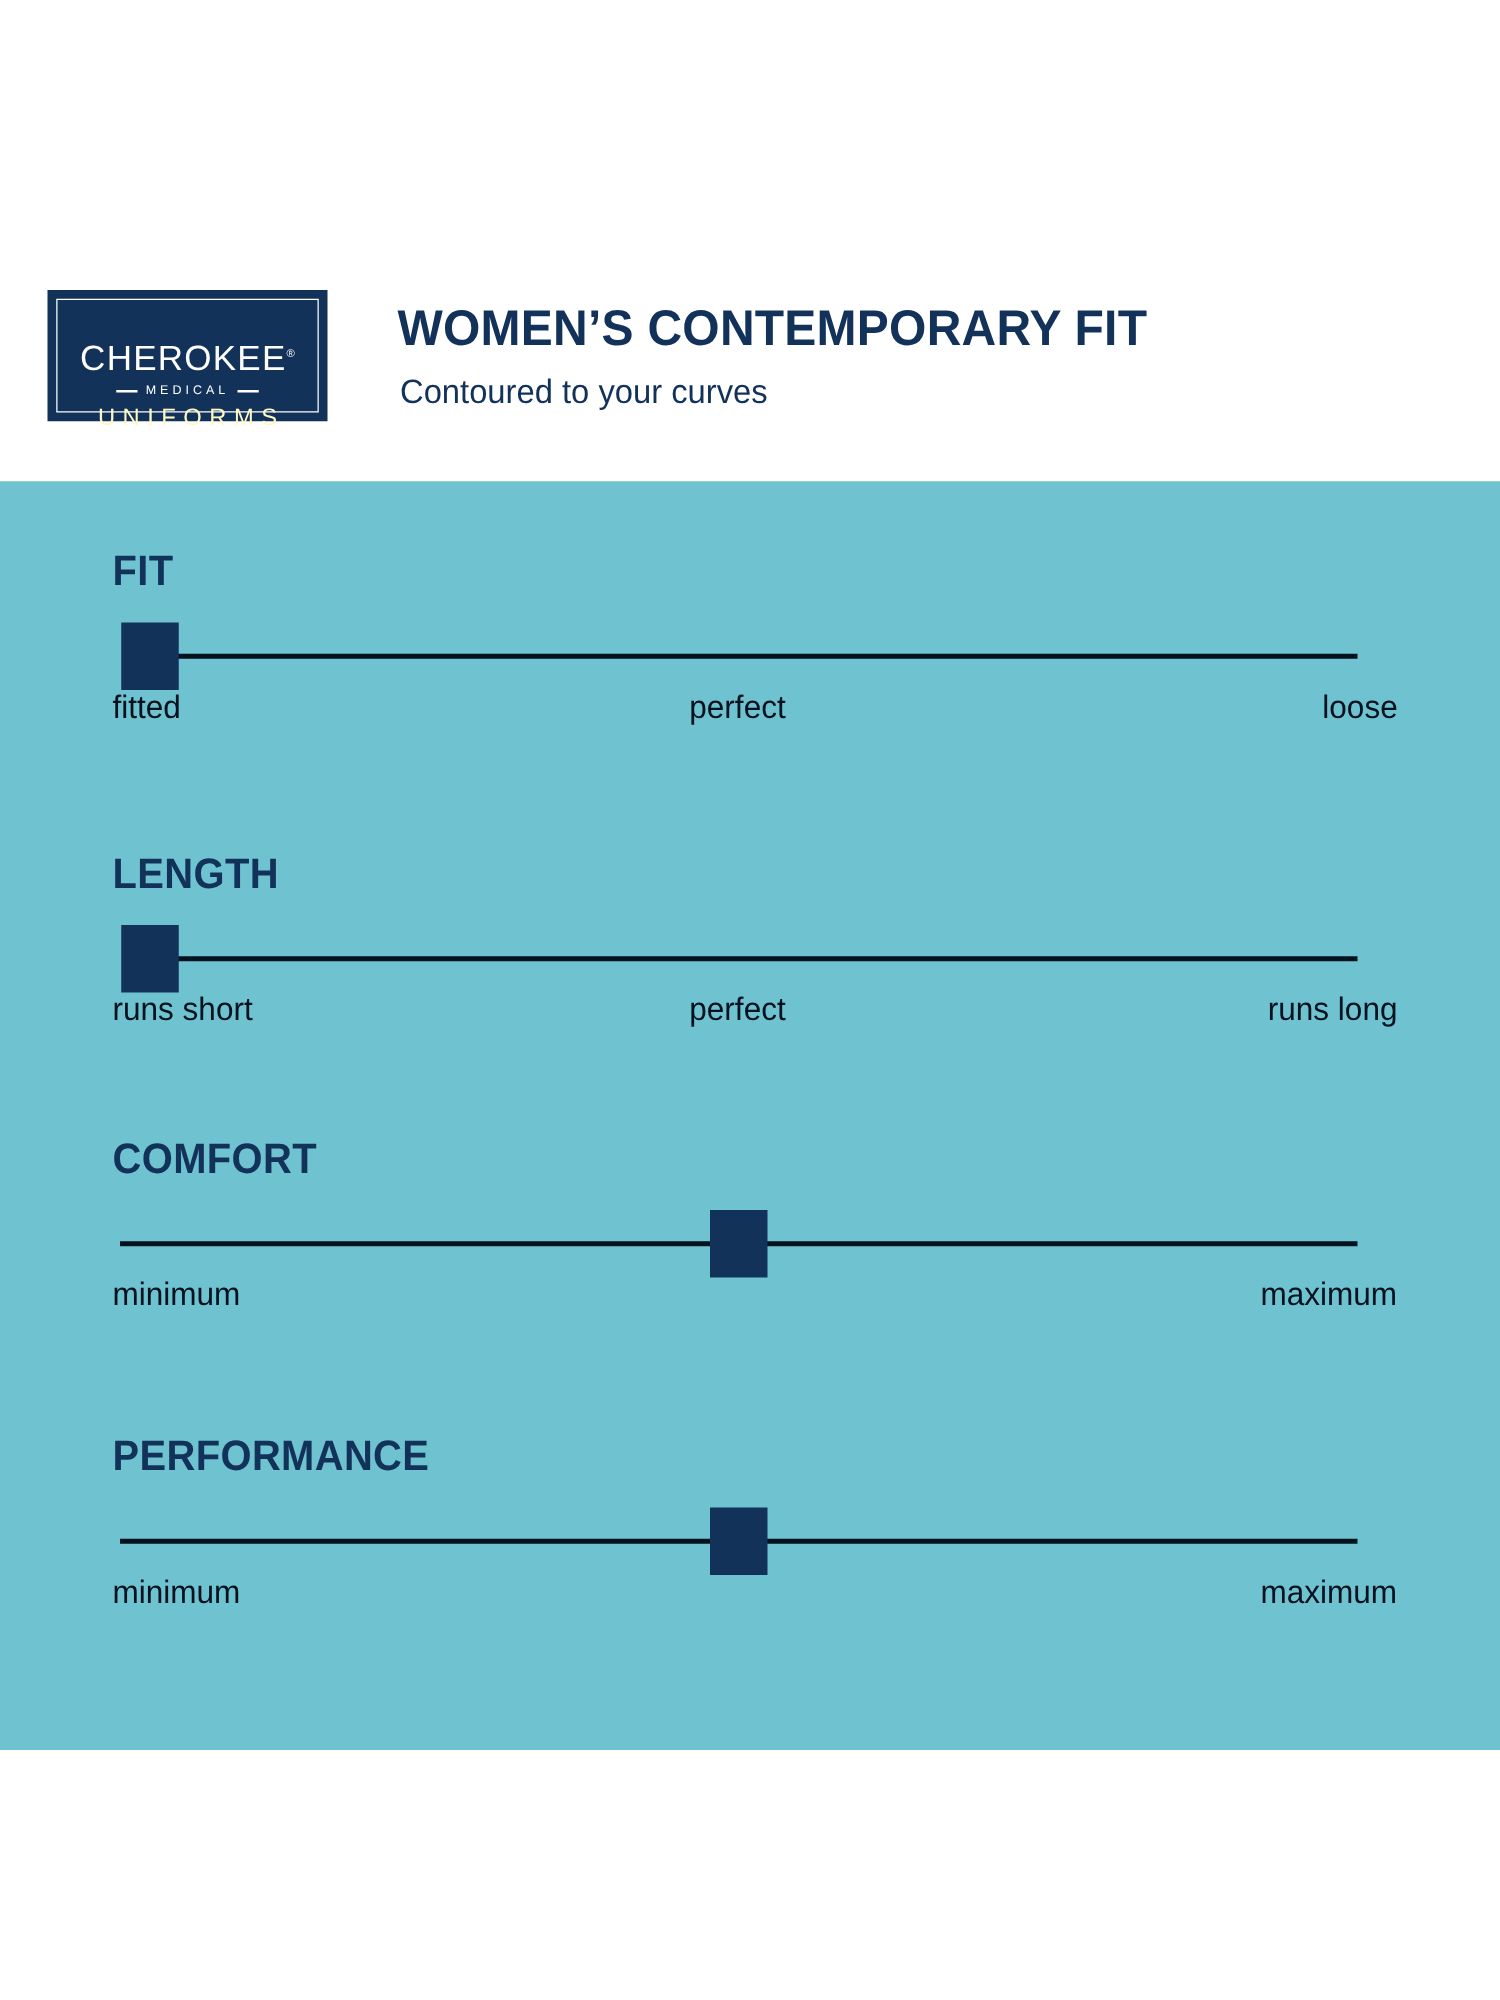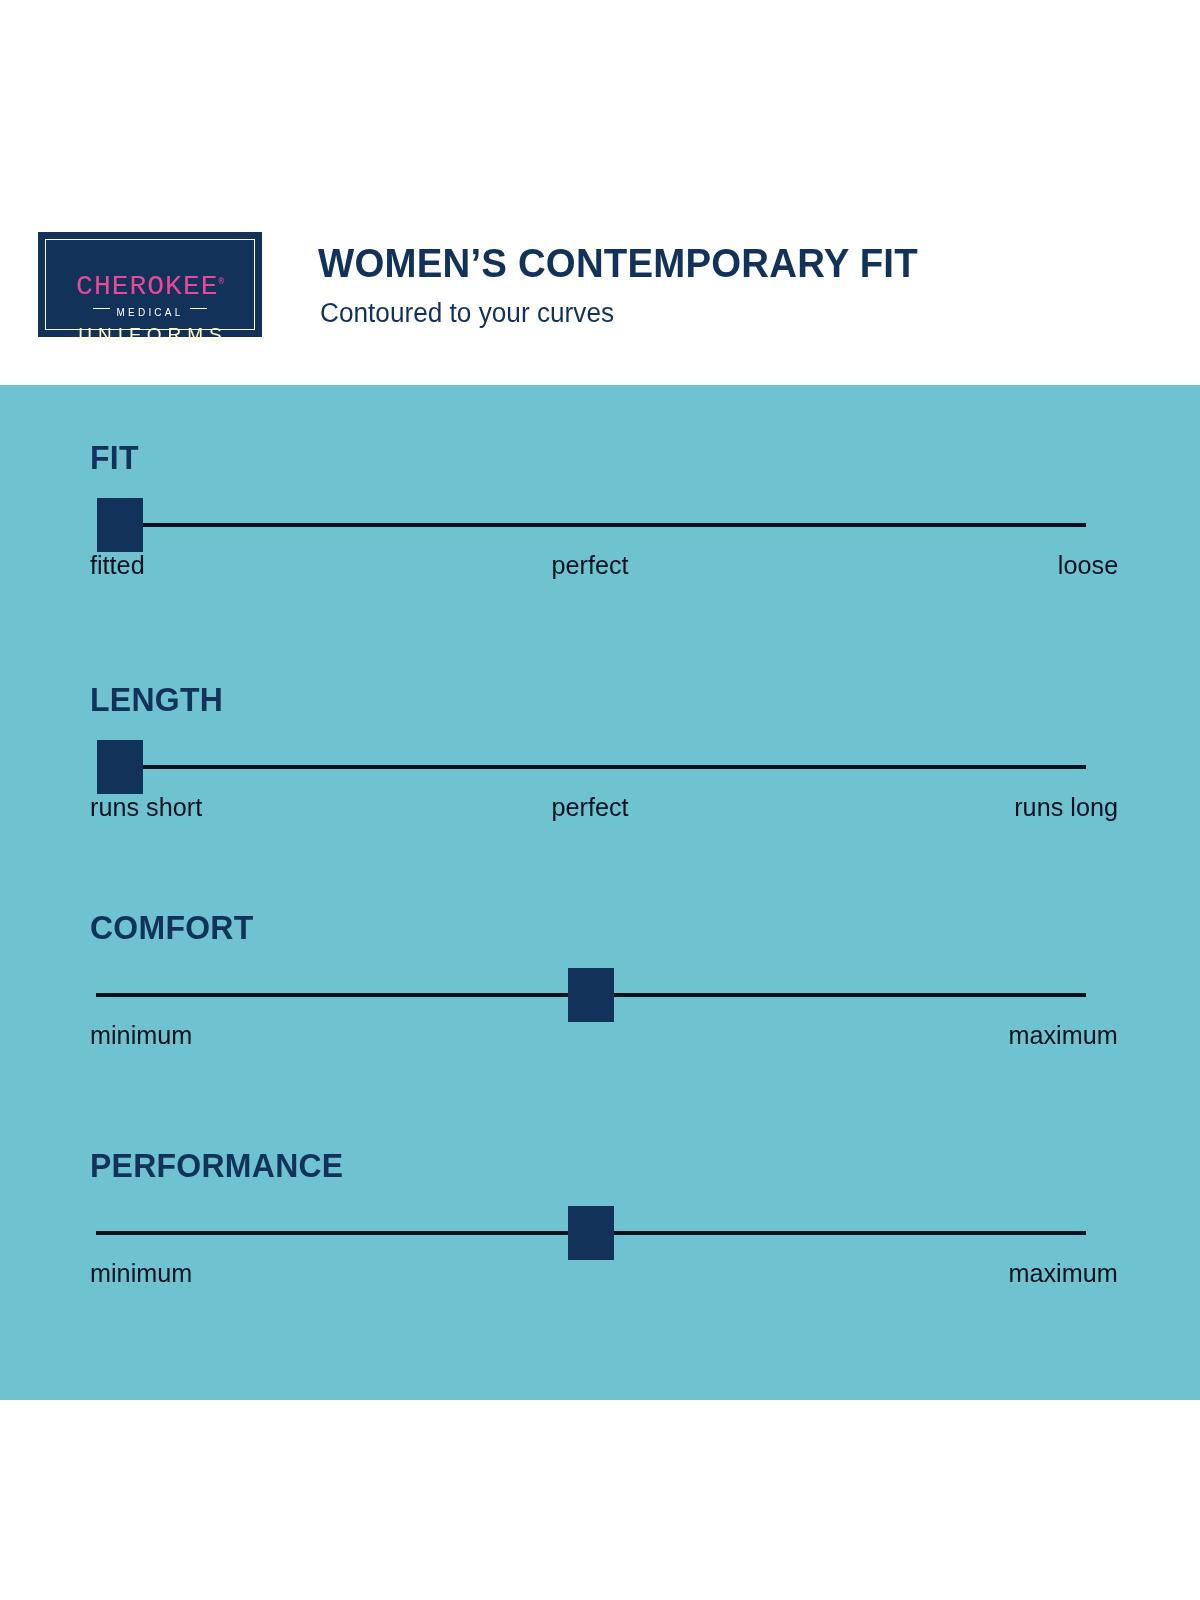--- a/index.html
+++ b/index.html
@@ -40,36 +40,37 @@
     width: 100%;
     height: 100%;
     border: 1.5px solid #ffffff;
     box-sizing: border-box;
     display: flex;
     flex-direction: column;
     align-items: center;
     justify-content: center;
   }
   #logo-cherokee {
-    font-family: Liberation Mono, monospace;
-    color: #ec4899;
+    font-family: Liberation Sans, sans-serif;
+    color: #ffffff;
     font-size: 28px;
     letter-spacing: 1.0px;
     line-height: 1;
     white-space: nowrap;
     position: relative;
     margin-top: 48px;
   }
   #logo-cherokee .reg {
     font-size: 9px;
     vertical-align: super;
     letter-spacing: 0;
   }
   #logo-medical-row {
     display: flex;
+    align-items: center;
     justify-content: center;
     gap: 7px;
     margin-top: 7px;
     width: 100%;
   }
   #logo-medical-row .dash {
     display: block;
     width: 17px;
     height: 1.4px;
     background: #ffffff;

